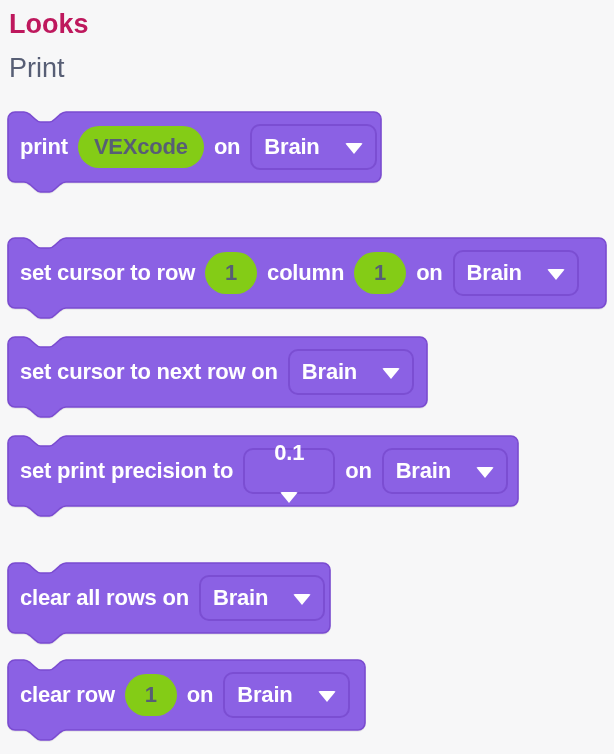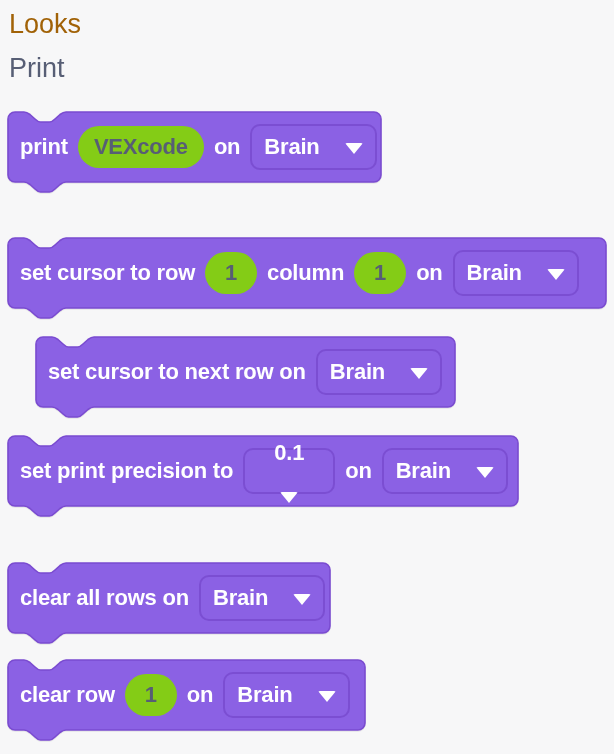--- a/index.html
+++ b/index.html
@@ -8,21 +8,21 @@
     background:#f7f7f8;
   }
   .screen{
     position:relative;
     width:614px;height:754px;
     background:#f7f7f8;
     overflow:hidden;
   }
   .cat-header{
     position:absolute;left:9px;top:8px;
-    font-size:27px;font-weight:400;color:#a16207;line-height:32px;
+    font-size:27px;font-weight:700;color:#be185d;line-height:32px;
     white-space:nowrap;
   }
   .sec-header{
     position:absolute;left:9px;top:52px;
     font-size:27px;font-weight:400;color:#575e75;line-height:32px;
     white-space:nowrap;
   }
   .block{
     position:absolute;
     cursor:grab;
@@ -115,21 +115,21 @@
       <span class="blabel">column</span>
       <span class="oval num">1</span>
       <span class="blabel">on</span>
       <span class="dropdown dd-brain">
         <span class="dd-text">Brain</span>
         <span class="dd-arrow"></span>
       </span>
     </div>
   </div>
 
-  <div class="block" style="left:8px;top:337px;width:419px;height:81px;margin-left:28px;">
+  <div class="block" style="left:8px;top:337px;width:419px;height:81px;">
     <svg class="block-bg" width="419" height="81">
         <path d="M 7 0 H 16 c 2.5 0 4 1 6 2.5 l 5 4.5 c 1.5 1.5 3 3 5.5 3 h 9 c 2.5 0 4 -1.5 5.5 -3 l 5 -4.5 c 2 -1.5 3.5 -2.5 6 -2.5 H 412 a 7 7 0 0 1 7 7 V 63 a 7 7 0 0 1 -7 7 H 58 c -2.5 0 -4 1 -6 2.5 l -5 4.5 c -1.5 1.5 -3 3 -5.5 3 h -9 c -2.5 0 -4 -1.5 -5.5 -3 l -5 -4.5 c -2 -1.5 -3.5 -2.5 -6 -2.5 H 7 a 7 7 0 0 1 -7 -7 V 7 a 7 7 0 0 1 7 -7 Z"></path>
       </svg>
     <div class="block-content">
       <span class="blabel">set cursor to next row on</span>
       <span class="dropdown dd-brain">
         <span class="dd-text">Brain</span>
         <span class="dd-arrow"></span>
       </span>
     </div>

